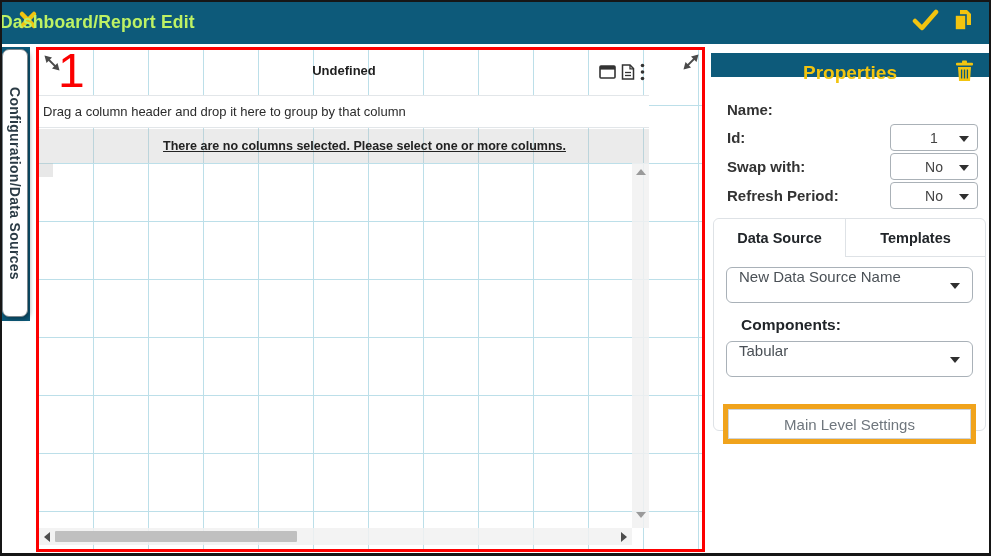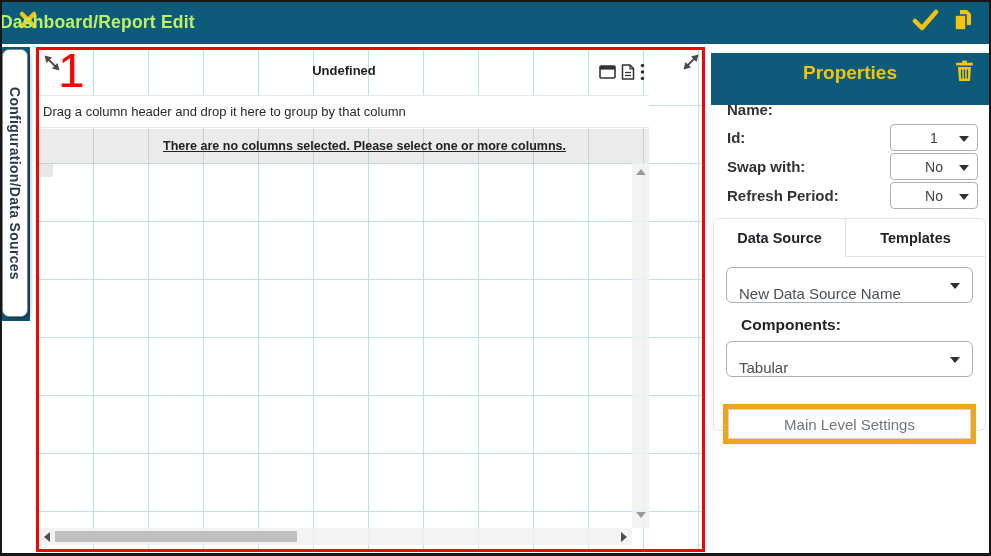--- a/index.html
+++ b/index.html
@@ -51,41 +51,41 @@
   .vscroll { position:absolute; left:593px; top:113px; width:17px; height:365px; background:rgba(241,241,241,.85);
              display:flex; flex-direction:column; justify-content:space-between; align-items:center; padding:6px 0 10px 0; }
   .tri-up   { width:0; height:0; border-left:5px solid transparent; border-right:5px solid transparent; border-bottom:6px solid #9a9a9a; }
   .tri-down { width:0; height:0; border-left:5px solid transparent; border-right:5px solid transparent; border-top:6px solid #9a9a9a; }
   .hscroll { position:absolute; left:0; top:478px; width:593px; height:17px; background:rgba(241,241,241,.85); }
   .tri-left  { position:absolute; left:5px; top:4px; width:0; height:0; border-top:5px solid transparent; border-bottom:5px solid transparent; border-right:6px solid #4d4d4d; }
   .tri-right { position:absolute; right:5px; top:4px; width:0; height:0; border-top:5px solid transparent; border-bottom:5px solid transparent; border-left:6px solid #4d4d4d; }
   .hthumb { position:absolute; left:16px; top:3px; width:242px; height:11px; background:#c0c0c0; border-radius:1px; }
 
   
-  .props-header { position:absolute; left:711px; top:53px; width:278px; height:52px; background:#0d5a7a; z-index:5; }
+  .props-header { position:absolute; left:711px; top:53px; width:278px; height:24px; background:#0d5a7a; z-index:5; }
   .props-title { position:absolute; left:0; top:0; width:100%; height:40px; line-height:40px; text-align:center;
                  color:#f2c40f; font-weight:bold; font-size:19px; }
   .btn-trash { position:absolute; right:12px; top:0; height:40px; width:26px; display:flex; align-items:center; justify-content:center; cursor:pointer; }
 
   .plabel { position:absolute; left:727px; font-weight:bold; font-size:15px; color:#333; }
   .pselect { position:absolute; left:890px; width:88px; height:27px; border:1px solid #aab1b7; border-radius:4px;
              background:#fff; display:flex; align-items:center; justify-content:center;
              font-size:14px; color:#444; cursor:pointer; }
   .pselect .caret { position:absolute; right:8px; top:11px; }
   .caret { width:0; height:0; border-left:5px solid transparent; border-right:5px solid transparent; border-top:6px solid #2f2f2f; }
 
   .tabbox { position:absolute; left:713px; top:218px; width:273px; height:213px; background:#fff;
             border:1px solid #dee2e6; border-radius:6px; }
   .tabrow { display:flex; height:38px; }
   .tab { display:flex; align-items:center; justify-content:center; font-weight:bold; font-size:14.5px; color:#212529; cursor:pointer; }
   .tab-active { flex:0 0 132px; border-right:1px solid #dee2e6; border-top-left-radius:6px; background:#fff; }
   .tab-inactive { flex:1; border-bottom:1px solid #dee2e6; }
   .tabcontent { padding:10px 12px 0 12px; }
   .bigselect { position:relative; height:36px; border:1px solid #a9b1b8; border-radius:6px; background:#fff;
-               display:flex; align-items:flex-end; padding:0 18px 0 12px; font-size:15px; color:#4a5056; cursor:pointer; }
+               display:flex; align-items:flex-start; padding:0 18px 0 12px; font-size:15px; color:#4a5056; cursor:pointer; }
   .bigselect .caret { position:absolute; right:12px; top:15px; }
   .comp-label { margin:13px 0 7px 15px; font-weight:bold; font-size:15.5px; color:#212529; }
   .orange-box { margin:27px -3px 0 -3px; border:5px solid #f0a31c;text-align:right; }
   .main-btn { height:30px; background:#fff; border:1px solid #ced4da; display:flex; align-items:center; justify-content:center;
               font-size:15px; color:#6f767d; cursor:pointer; }
 </style>
 </head>
 <body>
 
 <div class="window">

